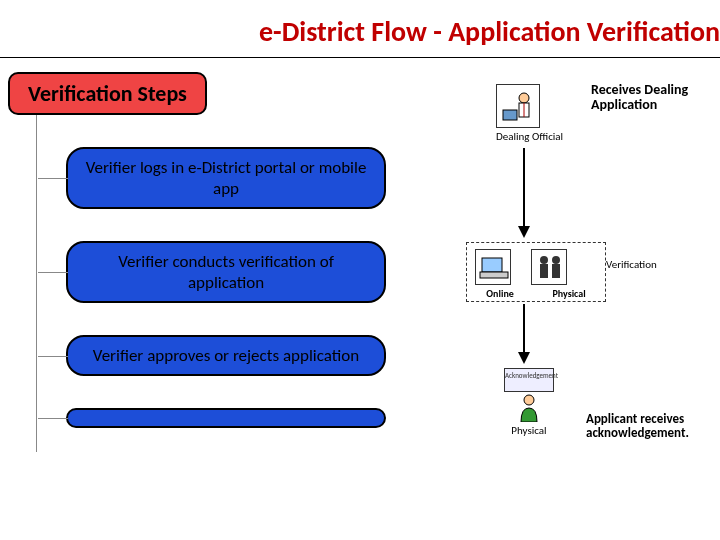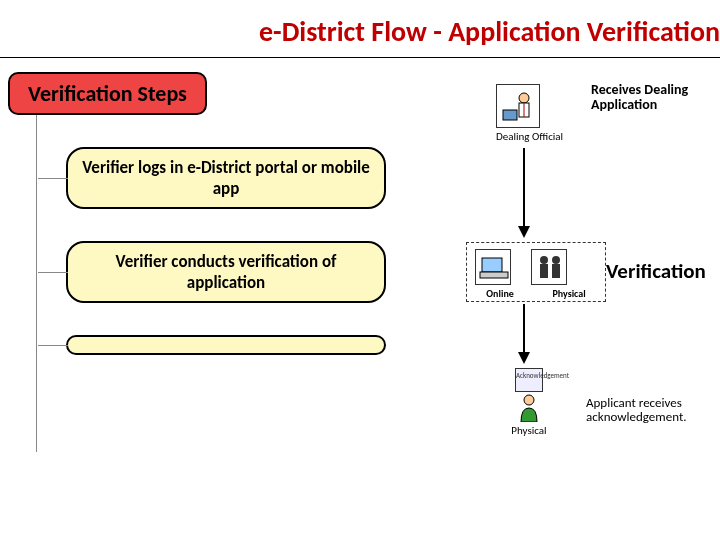--- a/index.html
+++ b/index.html
@@ -55,24 +55,24 @@
     border-left: 1px solid #888;
     height: 340px;
     z-index: 0;
   }
   .step {
     position: relative;
     margin: 32px 0 0 60px;
     width: 320px;
     border: 2px solid #000;
     border-radius: 18px;
-    background: #fef9c3;
+    background: #1d4ed8;
     padding: 8px 12px;
     font-size: 17px;
-    font-weight: bold;
+    font-weight: normal;
     text-align: center;
     z-index: 2;
   }
   .branch {
     position: absolute;
     left: -30px;
     top: 50%;
     width: 30px;
     border-top: 1px solid #888;
   }
@@ -125,46 +125,47 @@
   }
   .mini-labels {
     font-size: 10px;
     display: flex;
     justify-content: space-around;
     margin-top: 2px;
   }
   .label-verif {
     position: absolute;
     left: 200px; top: 186px;
-    font-size: 21px; font-weight: bold;
+    font-size: 11px; font-weight: normal;
   }
   .ack-group {
     position: absolute;
     left: 78px; top: 296px;
     width: 90px;
     text-align: center;
   }
   .ack-box {
-    width: 28px; height: 24px;
+    width: 50px; height: 24px;
     border: 1px solid #333;
     background: #eef;
     font-size: 7px;
     margin: 0 auto;
     padding-top: 2px;
     color: #333;
   }
   .person {
     width: 20px; height: 28px;
     margin: 2px auto 0;
   }
   .label-ack {
     position: absolute;
-    left: 180px; top: 324px;
+    left: 180px; top: 340px;
     font-size: 13px;
     line-height: 1.1;
+    font-weight: bold;
   }
 </style>
 </head>
 <body>
 
 <div class="title">e-District Flow - Application Verification</div>
 <hr class="hr">
 
 <div class="content">
 
@@ -172,20 +173,24 @@
     <div class="steps-header">Verification Steps</div>
     <div class="spine"></div>
 
     <div class="step">
       <div class="branch"></div>
       <span>Verifier logs in e-District portal or mobile app</span>
     </div>
     <div class="step">
       <div class="branch"></div>
       <span>Verifier conducts verification of application</span>
+    </div>
+    <div class="step">
+      <div class="branch"></div>
+      <span>Verifier approves or rejects application</span>
     </div>
     <div class="step">
       <div class="branch"></div>
     </div>
   </div>
 
   <div class="right">
 
     <div class="node official">
       <div class="icon-box">

